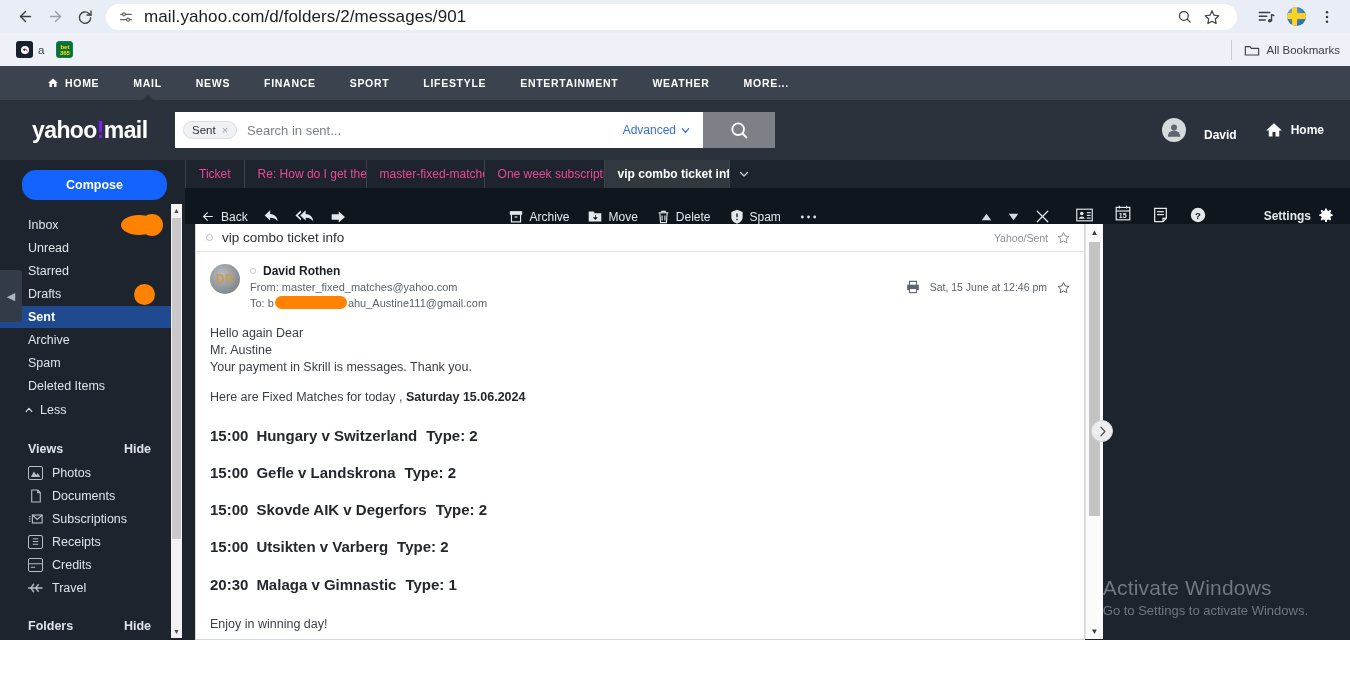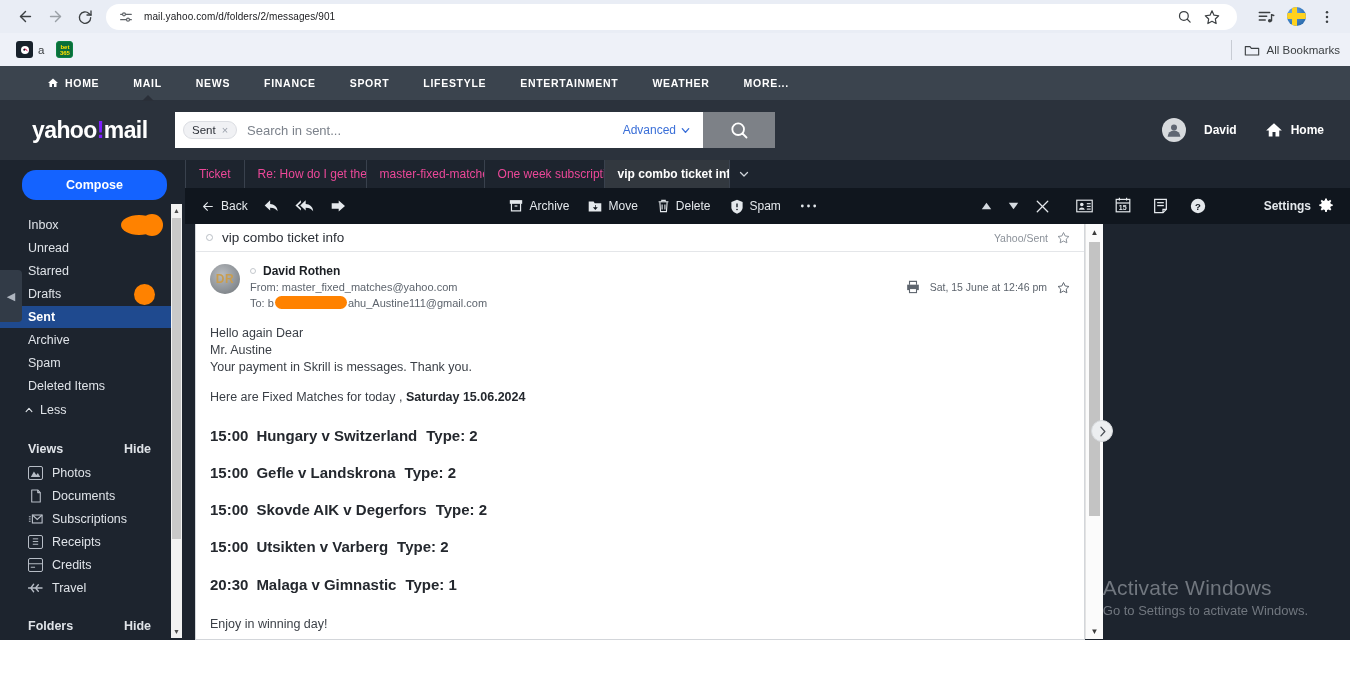--- a/index.html
+++ b/index.html
@@ -17,21 +17,21 @@
   .nav-btn {
     width: 30px; height: 30px; display: flex; align-items: center;
     justify-content: center; color: #3c4043; font-size: 17px;
     border-radius: 50%; flex: none;
   }
   .omnibox {
     flex: 1; height: 26px; background: #fff; border-radius: 14px;
     display: flex; align-items: center; padding: 0 12px; margin: 0 8px 0 6px;
   }
   .omni-icon { width: 16px; height: 16px; margin-right: 10px; flex: none; }
-  .omni-url { font-size: 10px; color: #202124; letter-spacing: .1px; }
+  .omni-url { font-size: 17px; color: #202124; letter-spacing: .1px; }
   .omni-right { display: flex; align-items: center; gap: 2px; margin-left: auto; }
   .tb-icon {
     width: 26px; height: 26px; display: flex; align-items: center;
     justify-content: center; color: #3c4043; flex: none;
   }
   .ext-icons { display: flex; align-items: center; gap: 8px; padding-left: 8px; }
   .globe-avatar {
     width: 19px; height: 19px; border-radius: 50%;
     background: radial-gradient(circle at 35% 32%, #7fb3e8 0%, #3d7fc1 48%, #1f5e9e 100%);
     position: relative; overflow: hidden;
@@ -113,21 +113,21 @@
     color: #3a6fd8; flex: none;
   }
   .search-btn {
     width: 72px; background: #7d8187; display: flex; align-items: center;
     justify-content: center; color: #fff; flex: none;
   }
   .y-head-right {
     margin-left: auto; display: flex; align-items: center; gap: 28px;
     padding-right: 8px;
   }
-  .head-user { display: flex; align-items: center; gap: 18px; }
+  .head-user { display: flex; align-items: flex-end; gap: 18px; }
   .avatar-circle {
     width: 24px; height: 24px; border-radius: 50%; background: #d7dadd;
     display: flex; align-items: center; justify-content: center;
   }
   .head-user span, .head-home span { color: #fff; font-size: 12px; font-weight: bold; }
   .head-home { display: flex; align-items: center; gap: 8px; }
 
   
   .app-body { display: flex; height: 480px; background: #1d242e; position: relative; }
 
@@ -207,21 +207,21 @@
     white-space: nowrap; overflow: hidden; text-overflow: clip;
   }
   .msg-tab:first-child { border-left: 1px solid #39414d; }
   .msg-tab.active { background: #32383f; color: #fff; font-weight: bold; }
   .msg-tab-caret {
     width: 28px; display: flex; align-items: center; justify-content: center;
     color: #cfd4da; font-size: 9px;
   }
 
   .mail-toolbar {
-    height: 36px; background: #10161e; display: flex; align-items: center;
+    height: 36px; background: #10161e; display: flex; align-items: flex-end;
     padding: 0 16px; color: #e4e8ec; font-size: 12px;
   }
   .tb-group { display: flex; align-items: center; gap: 15px; }
   .tb-btn { display: flex; align-items: center; gap: 6px; }
   .tb-center { display: flex; align-items: center; gap: 19px; margin: 0 auto; }
   .tb-end { display: flex; align-items: center; gap: 16px; }
   .tb-far {
     display: flex; align-items: center; gap: 22px; padding-left: 22px;
     margin-left: 4px;
   }

